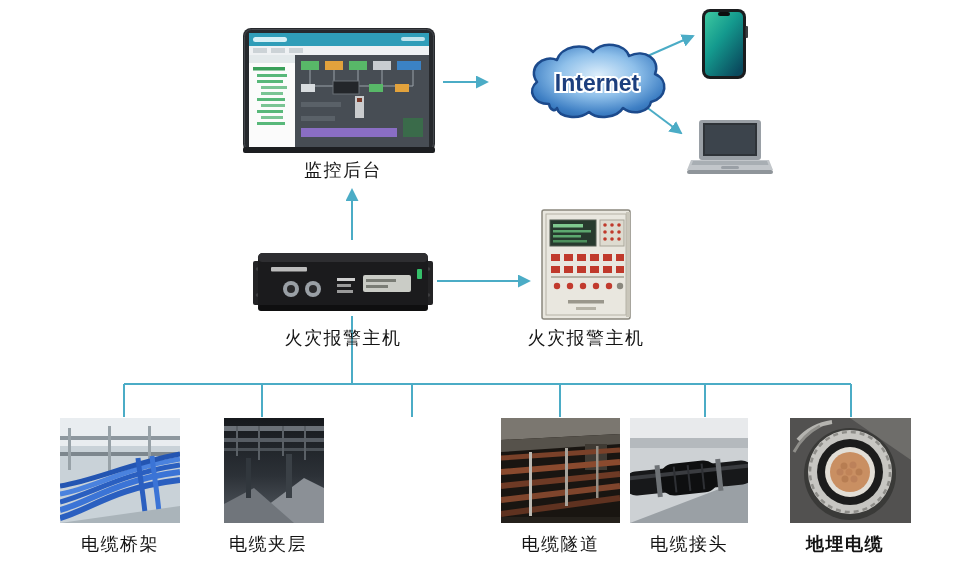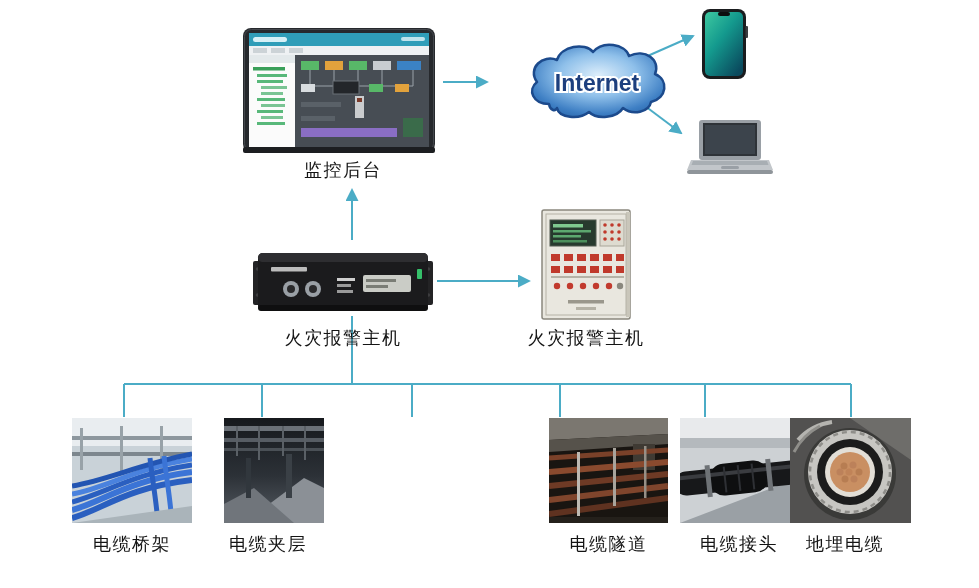--- a/index.html
+++ b/index.html
@@ -214,21 +214,21 @@
       <circle cx="43" cy="78" r="3.2" fill="#c23b2e"></circle>
         <circle cx="56" cy="78" r="3.2" fill="#c23b2e"></circle>
       <circle cx="69" cy="78" r="3.2" fill="#c23b2e"></circle>
         <circle cx="80" cy="78" r="3.2" fill="#8a887e"></circle>
       <rect x="28" y="92" width="36" height="3.5" fill="#9a978c"></rect>
       <rect x="36" y="99" width="20" height="3" fill="#b5b2a6"></rect>
     </svg>
   </div>
   <div class="dev-label" style="left:523px; top:326px; width:126px;">火灾报警主机</div>
 
-  <div class="site" style="left:72px; width:120px;">
+  <div class="site" style="left:60px; width:120px;">
     <svg width="120" height="105" viewBox="0 0 120 105">
       <rect width="120" height="105" fill="#c9d2d8"></rect>
       <rect width="120" height="28" fill="#e9edf0"></rect>
       <rect x="0" y="18" width="120" height="4" fill="#8d979e"></rect>
       <rect x="0" y="34" width="120" height="4" fill="#7d878e"></rect>
       <rect x="8" y="10" width="3" height="42" fill="#98a2a8"></rect>
       <rect x="48" y="8" width="3" height="46" fill="#98a2a8"></rect>
       <rect x="88" y="8" width="3" height="46" fill="#98a2a8"></rect>
       <path d="M0,100 C30,92 52,70 120,62" stroke="#2a5fc0" stroke-width="6" fill="none"></path>
       <path d="M0,92 C30,84 56,62 120,54" stroke="#3b74d6" stroke-width="6" fill="none"></path>
@@ -261,60 +261,60 @@
       <rect x="80" y="8" width="2" height="34" fill="#5a6066"></rect>
       <polygon points="20,105 80,60 100,70 100,105" fill="#8b9096"></polygon>
       <polygon points="0,105 0,86 30,70 70,105" fill="#70757b"></polygon>
       <rect x="62" y="36" width="6" height="44" fill="#3a4046"></rect>
       <rect x="22" y="40" width="5" height="40" fill="#31373d"></rect>
     </svg>
     <div class="site-label">电缆夹层</div>
   </div>
 
 
-  <div class="site" style="left:501px; width:119px;margin-left:48px;">
+  <div class="site" style="left:501px; width:119px;">
     <svg width="119" height="105" viewBox="0 0 119 105">
       <rect width="119" height="105" fill="#191511"></rect>
       <polygon points="0,0 119,0 119,16 0,22" fill="#7b7770"></polygon>
       <polygon points="0,22 119,16 119,26 0,34" fill="#56524b"></polygon>
       <rect x="84" y="26" width="22" height="26" fill="#3f3a33"></rect>
       <path d="M0,40 L119,32" stroke="#7a4129" stroke-width="5"></path>
       <path d="M0,54 L119,44" stroke="#8a4a2e" stroke-width="6"></path>
       <path d="M0,68 L119,56" stroke="#6e3a25" stroke-width="6"></path>
       <path d="M0,82 L119,68" stroke="#7f452c" stroke-width="6"></path>
       <path d="M0,96 L119,80" stroke="#5f3220" stroke-width="6"></path>
       <rect x="28" y="34" width="3" height="64" fill="#bdb9b2"></rect>
       <rect x="64" y="30" width="3" height="58" fill="#a8a49c"></rect>
       <rect x="95" y="28" width="2.5" height="52" fill="#968f86"></rect>
       <rect x="0" y="99" width="119" height="6" fill="#24201b"></rect>
     </svg>
     <div class="site-label">电缆隧道</div>
   </div>
 
-  <div class="site" style="left:680px; width:118px;">
+  <div class="site" style="left:630px; width:118px;">
     <svg width="118" height="105" viewBox="0 0 118 105">
       <rect width="118" height="105" fill="#cdd1d4"></rect>
       <rect width="118" height="20" fill="#e8eaec"></rect>
       <rect x="0" y="20" width="118" height="10" fill="#b4b9bd"></rect>
       <polygon points="0,105 118,60 118,105" fill="#9aa0a5"></polygon>
       <g transform="rotate(-6 59 60)">
         <rect x="-6" y="48" width="130" height="24" rx="12" fill="#17181a"></rect>
         <rect x="30" y="44" width="58" height="32" rx="14" fill="#0e0f10"></rect>
         <rect x="-6" y="52" width="130" height="4" rx="2" fill="#3a3c40"></rect>
         <rect x="26" y="44" width="5" height="32" fill="#6e7276"></rect>
         <rect x="87" y="44" width="5" height="32" fill="#6e7276"></rect>
         <rect x="44" y="47" width="2" height="26" fill="#2e3034"></rect>
         <rect x="58" y="47" width="2" height="26" fill="#2e3034"></rect>
         <rect x="72" y="47" width="2" height="26" fill="#2e3034"></rect>
       </g>
     </svg>
     <div class="site-label">电缆接头</div>
   </div>
 
-  <div class="site" style="left:790px; width:110px;">
+  <div class="site" style="left:790px; width:110px;font-weight:bold;">
     <svg width="121" height="105" viewBox="0 0 121 105">
       <rect width="121" height="105" fill="#525150"></rect>
       <polygon points="60,0 121,0 121,42" fill="#6e6d6a"></polygon>
       <path d="M8,22 A56 56 0 0 1 42 4" stroke="#b5b4b0" stroke-width="4" fill="none"></path>
       <path d="M4,34 A62 62 0 0 1 30 8" stroke="#8f8e8a" stroke-width="3" fill="none"></path>
       <circle cx="60" cy="56" r="46" fill="#3a3a38"></circle>
       <circle cx="60" cy="54" r="42" fill="#c7c6c2"></circle>
       <circle cx="60" cy="54" r="40" fill="none" stroke="#8f8e8a" stroke-width="2.5" stroke-dasharray="5 4"></circle>
       <circle cx="60" cy="54" r="33" fill="#1c1c1c"></circle>
       <circle cx="60" cy="54" r="25" fill="#e2ded6"></circle>

